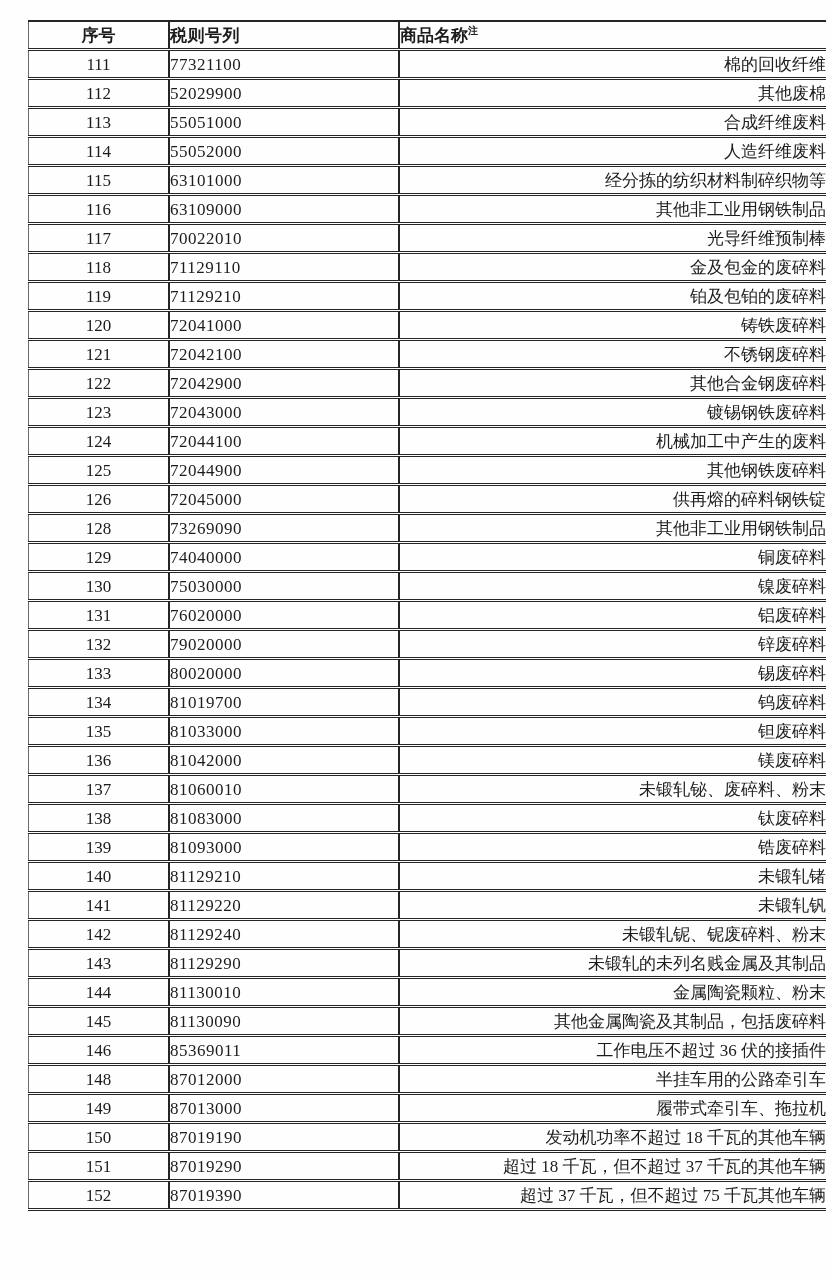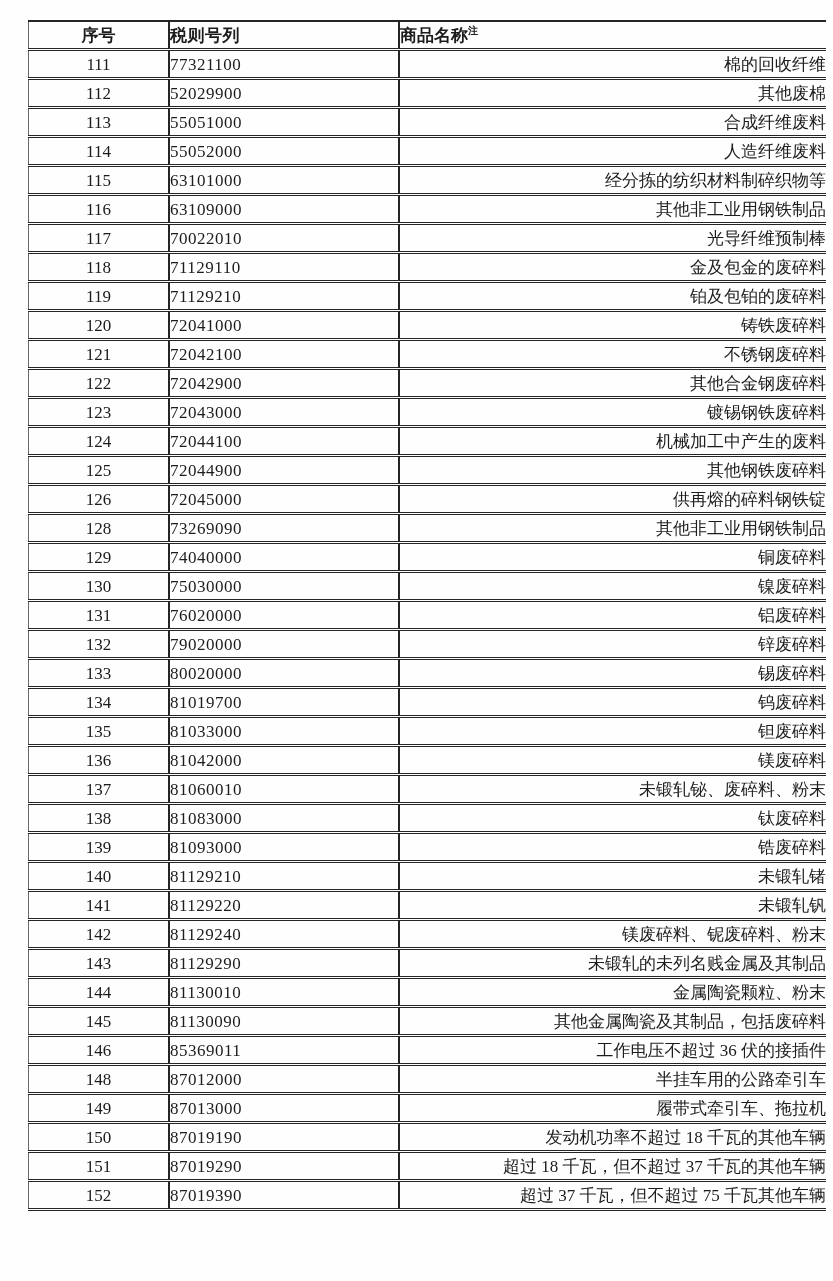--- a/index.html
+++ b/index.html
@@ -227,21 +227,21 @@
           <td class="c-name">未锻轧锗</td>
         </tr>
         <tr>
           <td class="c-serial">141</td>
           <td class="c-code">81129220</td>
           <td class="c-name">未锻轧钒</td>
         </tr>
         <tr>
           <td class="c-serial">142</td>
           <td class="c-code">81129240</td>
-          <td class="c-name">镁废碎料、铌废碎料、粉末</td>
+          <td class="c-name">未锻轧铌、铌废碎料、粉末</td>
         </tr>
         <tr>
           <td class="c-serial">143</td>
           <td class="c-code">81129290</td>
           <td class="c-name">未锻轧的未列名贱金属及其制品</td>
         </tr>
         <tr>
           <td class="c-serial">144</td>
           <td class="c-code">81130010</td>
           <td class="c-name">金属陶瓷颗粒、粉末</td>

